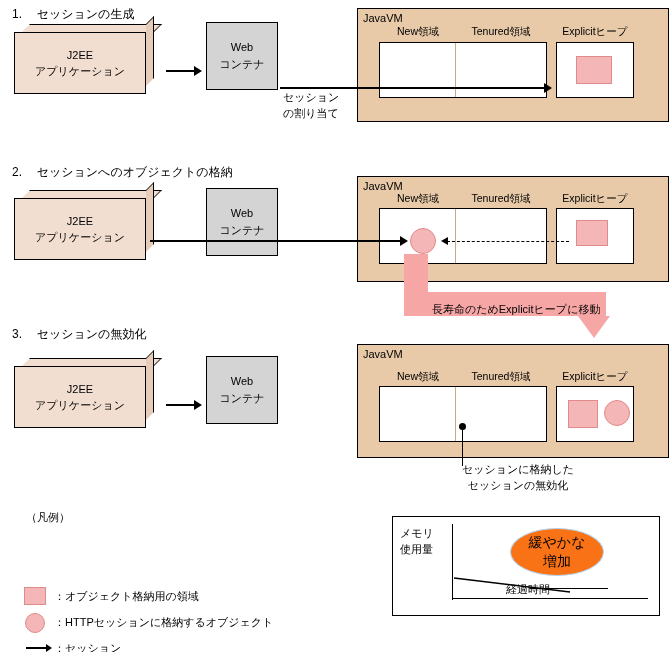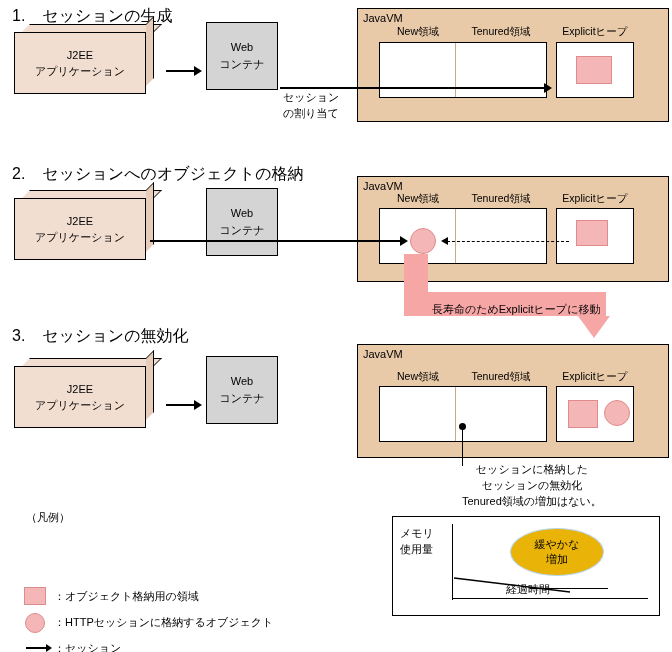--- a/index.html
+++ b/index.html
@@ -6,21 +6,21 @@
   body{
     width:672px;height:652px;
     background:#ffffff;
     font-family:"Liberation Sans","DejaVu Sans",sans-serif;
     font-size:11px;
     color:#000000;
     position:relative;
     overflow:hidden;
   }
   .abs{position:absolute;}
-  .step-title{font-size:16px;white-space:nowrap;}
+  .step-title{font-size:12px;white-space:nowrap;}
 
   
   .j2ee{
     width:132px;height:62px;
     background:#f2ded0;
     border:1px solid #000;
     box-sizing:border-box;
     position:absolute;
     display:flex;flex-direction:column;
     align-items:center;justify-content:center;
@@ -153,26 +153,26 @@
   .legend-text{position:absolute;left:40px;top:5px;font-size:11px;white-space:nowrap;}
 
   .memgraph{
     position:absolute;
     border:1px solid #000;
     background:#fff;
     box-sizing:border-box;
   }
   .ellipse{
     position:absolute;
-    background:#eab308;
+    background:#f97316;
     border:1px solid #b7d4ec;
     border-radius:50%;
     display:flex;align-items:center;justify-content:center;
     text-align:center;
-    font-size:11px;
+    font-size:14px;
     line-height:1.35;
     box-sizing:border-box;
   }
 </style>
 </head>
 <body>
 
 <div class="abs step-title" style="left:12px;top:6px;">
   <span>1.</span>
   <span style="display:inline-block;width:8px;"></span>
@@ -293,21 +293,20 @@
 <div class="region-label" style="left:552px;top:370px;width:86px;">Explicitヒープ</div>
 <div class="sqr" style="left:568px;top:400px;width:30px;height:28px;"></div>
 <div class="circ" style="left:604px;top:400px;width:26px;height:26px;"></div>
 
 <div class="thin-line" style="left:462px;top:426px;width:1px;height:40px;"></div>
 <div class="circ" style="left:459px;top:423px;width:7px;height:7px;background:#000;border:none;"></div>
 
 <div class="caption" style="left:462px;top:462px;text-align:center;">
   <div>セッションに格納した</div>
   <div>セッションの無効化</div>
-  <div>Tenured領域の増加はない。</div>
 </div>
 
 <div class="memgraph" style="left:392px;top:516px;width:268px;height:100px;"></div>
 <div class="caption" style="left:400px;top:526px;line-height:1.45;">
   <div>メモリ</div>
   <div>使用量</div>
 </div>
 <div class="thin-line" style="left:452px;top:524px;width:1.4px;height:76px;"></div>
 <div class="thin-line" style="left:452px;top:598px;width:196px;height:1.4px;"></div>
 <svg class="abs" style="left:452px;top:520px;width:200px;height:82px;" viewBox="0 0 200 82">

